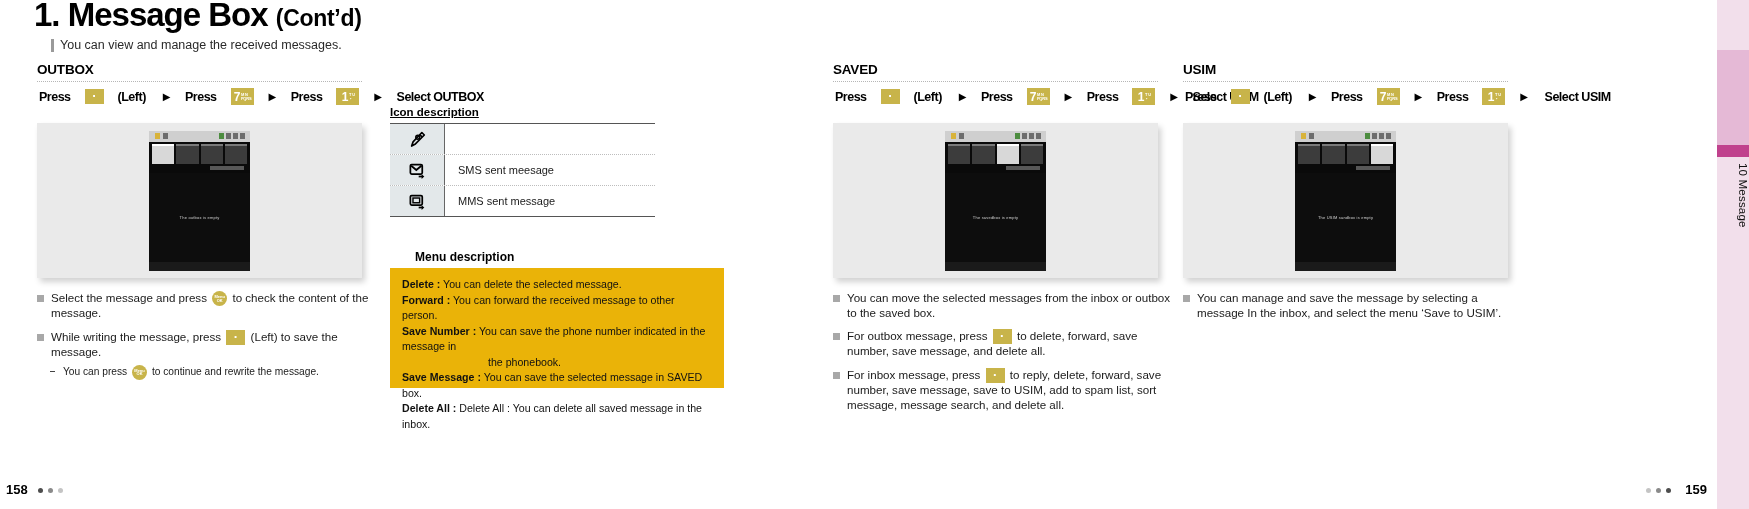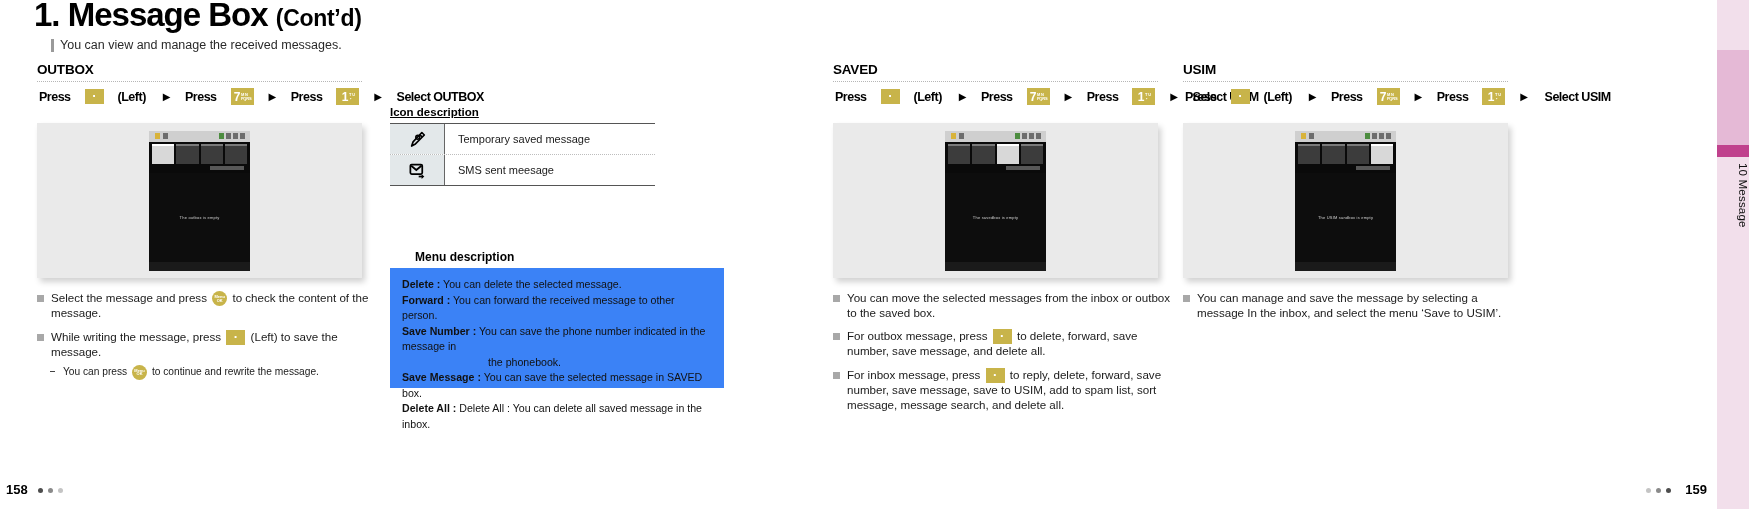--- a/index.html
+++ b/index.html
@@ -142,21 +142,21 @@
     border-right:1px solid #666;
   }
   .icon-text{
     flex:1;display:flex;align-items:center;padding-left:13px;
     font-size:11px;color:#1a1a1a;
   }
 
   
   .menu-desc-title{position:absolute;font-size:12px;font-weight:bold;padding-left:25px;}
   .menu-box{
-    position:absolute;background:#3b82f6;padding:9px 12px 10px 12px;
+    position:absolute;background:#eab308;padding:9px 12px 10px 12px;
     box-sizing:border-box;
   }
   .menu-line{font-size:10.6px;line-height:15.5px;color:#111;}
   .menu-line b{font-weight:bold;}
   .menu-cont{display:block;padding-left:86px;}
 
   
   .folio{position:absolute;bottom:12px;font-size:13px;font-weight:bold;color:#000;}
   .dots{position:absolute;bottom:16px;display:flex;gap:5px;align-items:center;}
   .dot{width:5px;height:5px;border-radius:50%;}
@@ -253,33 +253,43 @@
   <div class="icon-desc-title" style="left:390px;top:106px;">Icon description</div>
   <div class="icon-table" style="left:390px;top:123px;width:265px;">
     <div class="icon-row">
       <div class="icon-cell">
         <svg width="19" height="19" viewBox="0 0 24 24">
           <path d="M17.5 3.2 L20.6 6.3 L9.4 17.6 L4.6 20.3 L6.4 15.0 Z" fill="none" stroke="#000" stroke-width="2.1" stroke-linejoin="round"></path>
           <path d="M14.9 5.9 L17.9 8.9" stroke="#000" stroke-width="2.1"></path>
           <circle cx="12.3" cy="9.2" r="2.4" fill="none" stroke="#000" stroke-width="2"></circle>
         </svg>
       </div>
-      <div class="icon-text">Temporary saved message</div>
     </div>
     <div class="icon-row">
       <div class="icon-cell">
         <svg width="19" height="19" viewBox="0 0 24 24">
           <rect x="3" y="4.5" width="15" height="12" rx="1.6" fill="none" stroke="#000" stroke-width="2.2"></rect>
           <path d="M4 6 L10.5 11.4 L17 6" fill="none" stroke="#000" stroke-width="2.2"></path>
           <path d="M13.5 19.6 h5" stroke="#000" stroke-width="2.2"></path>
           <path d="M17.2 16.6 l3.4 3 -3.4 3 z" fill="#000"></path>
         </svg>
       </div>
       <div class="icon-text">SMS sent meesage</div>
     </div>
+    <div class="icon-row">
+      <div class="icon-cell">
+        <svg width="19" height="19" viewBox="0 0 24 24">
+          <rect x="3" y="4.5" width="15" height="12" rx="1.6" fill="none" stroke="#000" stroke-width="2.2"></rect>
+          <rect x="6.3" y="7.6" width="8.4" height="6" fill="none" stroke="#000" stroke-width="1.8"></rect>
+          <path d="M13.5 19.6 h5" stroke="#000" stroke-width="2.2"></path>
+          <path d="M17.2 16.6 l3.4 3 -3.4 3 z" fill="#000"></path>
+        </svg>
+      </div>
+      <div class="icon-text">MMS sent message</div>
+    </div>
   </div>
 
   <div class="menu-desc-title" style="left:390px;top:250px;">Menu description</div>
   <div class="menu-box" style="left:390px;top:268px;width:334px;height:120px;">
     <div class="menu-line">
       <b>Delete :</b>
       <span>You can delete the selected message.</span>
     </div>
     <div class="menu-line">
       <b>Forward :</b>

